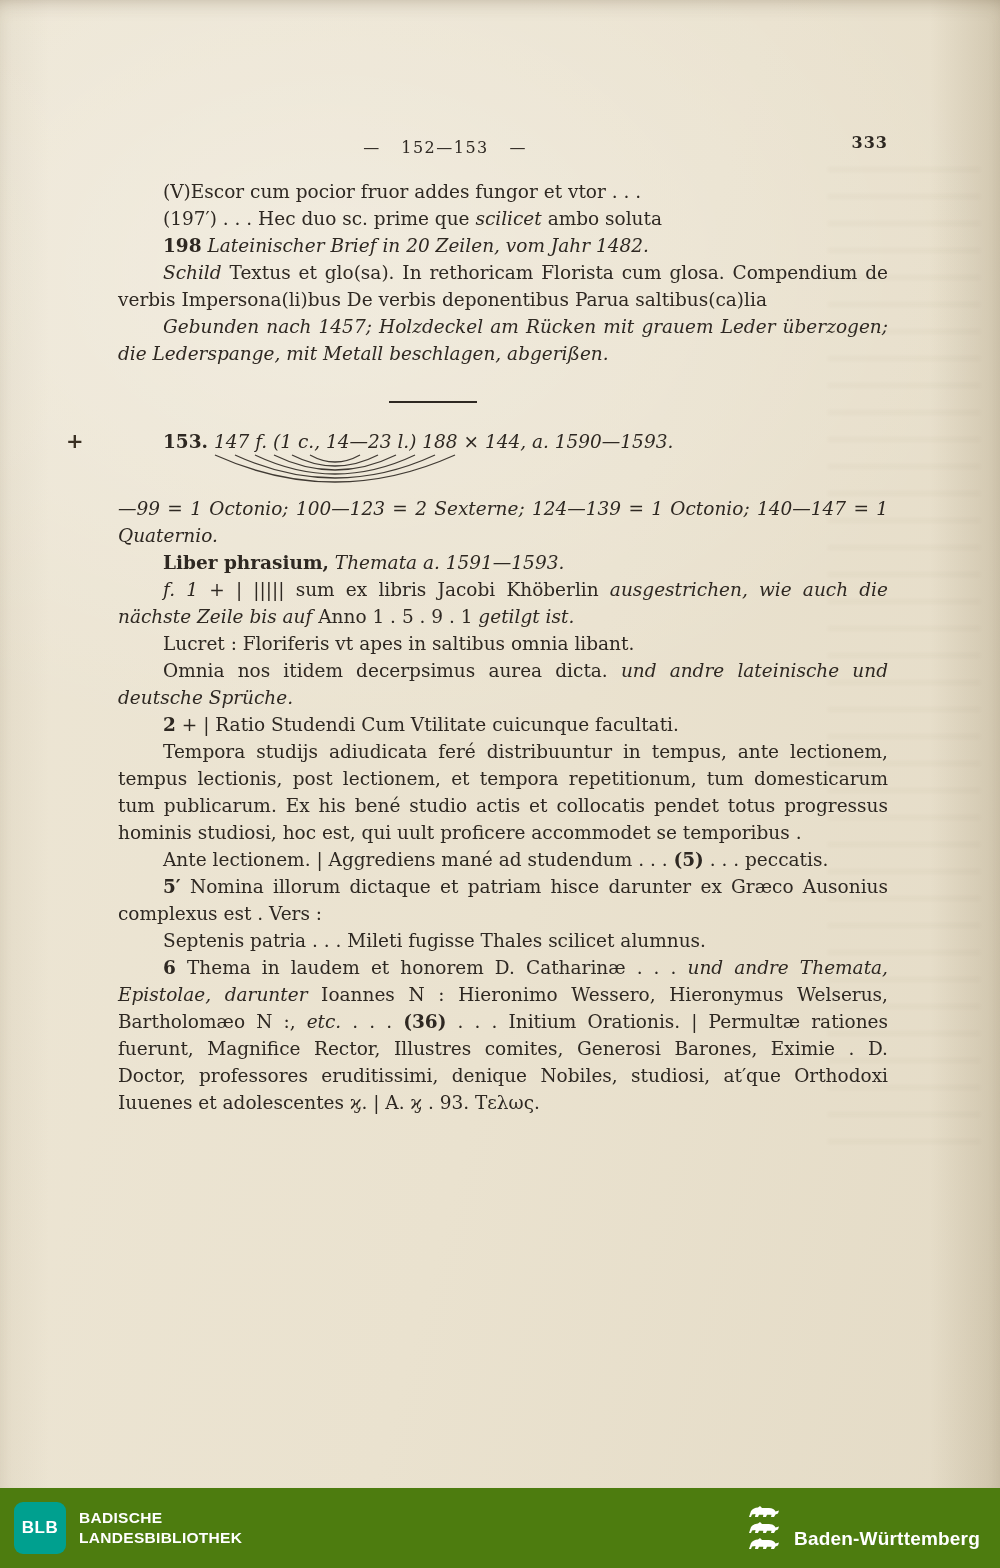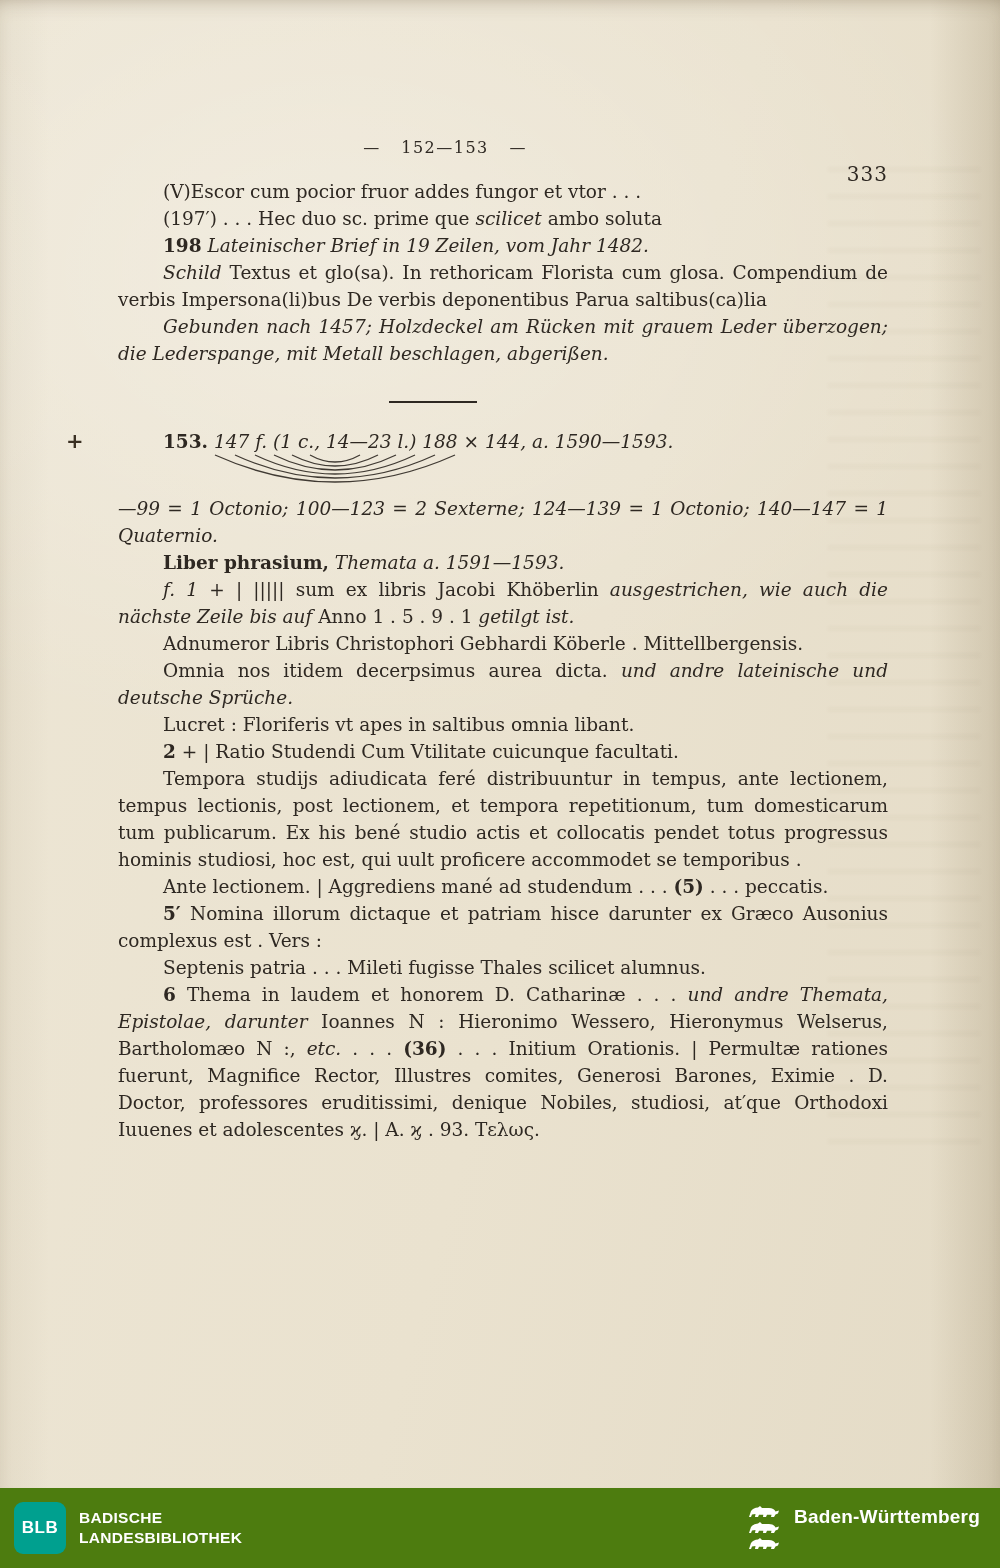--- a/index.html
+++ b/index.html
@@ -28,21 +28,21 @@
   }
   .content{
     position:absolute;left:118px;top:132px;width:770px;
     color:#2e2822;font-size:18.5px;line-height:27px;
   }
   .hdr{position:relative;height:34px;margin-bottom:12px;font-size:16px;}
   .hdr .range{
     position:absolute;left:50%;top:2px;transform:translateX(-50%) translateX(-58px);
     letter-spacing:1.5px;word-spacing:14px;
   }
-  .hdr .pageno{position:absolute;right:0;top:-3px;font-weight:normal;font-size:20px;letter-spacing:1px;margin-top:32px;}
+  .hdr .pageno{position:absolute;right:0;top:-3px;font-weight:bold;font-size:16px;letter-spacing:1px;}
   p.flowp{margin:0;text-align:justify;}
   p.ind{text-indent:45px;}
   p.noind{text-indent:0;}
   p.stretch{text-align-last:justify;}
   .it{font-style:italic;}
   .bd{font-weight:bold;}
   .rule-wrap{margin:16px 0 18px;text-align:center;}
   .rule{display:inline-block;width:88px;height:2px;background:#2e2822;transform:translateX(-70px);}
   .arcs{position:relative;height:36px;margin:-2px 0 6px;}
   .arcs svg{position:absolute;left:0;top:0;}
@@ -56,61 +56,60 @@
     padding:0 20px 0 14px;box-sizing:border-box;color:#fff;
     font-family:"Liberation Sans","DejaVu Sans",sans-serif;
   }
   .f-left{display:flex;align-items:center;gap:13px;}
   .blb-logo{
     width:52px;height:52px;border-radius:9px;background:#00A08F;
     display:flex;align-items:center;justify-content:center;
     font-weight:bold;font-size:17px;letter-spacing:.5px;color:#fff;
   }
   .lib-name{font-weight:bold;font-size:15.5px;line-height:1.3;letter-spacing:.3px;}
-  .f-right{display:flex;align-items:flex-start;gap:12px;}
+  .f-right{display:flex;align-items:flex-end;gap:12px;}
   .coat{display:block;}
   .bw-name{font-size:19px;font-weight:bold;letter-spacing:.2px;}
 </style>
 </head>
 <body>
 
 <div class="page">
   <div class="bleed"></div>
   <div class="margin-mark">+</div>
   <div class="content">
     <div class="hdr">
       <span class="range">— 152—153 —</span>
       <span class="pageno">333</span>
     </div>
     <div>
         <p class="flowp ind"><span>(V)Escor cum pocior fruor addes fungor et vtor . . .</span></p>
         <p class="flowp ind"><span>(197′) . . . Hec duo sc. prime que </span><span class="it">scilicet</span><span> ambo soluta</span></p>
-        <p class="flowp ind"><span class="bd">198</span><span> </span><span class="it">Lateinischer Brief in 19 Zeilen, vom Jahr 1482.</span></p>
+        <p class="flowp ind"><span class="bd">198</span><span> </span><span class="it">Lateinischer Brief in 20 Zeilen, vom Jahr 1482.</span></p>
         <p class="flowp ind"><span class="it">Schild</span><span> Textus et glo(sa). In rethoricam Florista cum glosa. Compendium de verbis Impersona(li)bus De verbis deponentibus Parua saltibus(ca)lia</span></p>
         <p class="flowp ind"><span class="it">Gebunden nach 1457; Holzdeckel am Rücken mit grauem Leder überzogen; die Lederspange, mit Metall beschlagen, abgerißen.</span></p>
         <div class="rule-wrap"><div class="rule"></div></div>
         <p class="flowp ind"><span class="bd">153.</span><span> </span><span class="it">147 f. (1 c., 14—23 l.) 188 × 144, a. 1590—1593.</span></p>
         <div class="arcs">
           <svg width="770" height="36" viewBox="0 0 770 36" xmlns="http://www.w3.org/2000/svg">
     <g fill="none" stroke="#2e2822" stroke-width="1.3" opacity="0.9">
       <path d="M97 2 Q217 56 337 2"></path>
       <path d="M117 2 Q217 48 317 2"></path>
       <path d="M137 2 Q217 40 297 2"></path>
       <path d="M156 2 Q217 32 278 2"></path>
       <path d="M174 2 Q217 24 260 2"></path>
       <path d="M192 2 Q217 16 242 2"></path>
     </g>
   </svg>
         </div>
         <p class="flowp noind"><span class="it">—99 = 1 Octonio; 100—123 = 2 Sexterne; 124—139 = 1 Octonio; 140—147 = 1 Quaternio.</span></p>
         <p class="flowp ind"><span class="bd">Liber phrasium,</span><span> </span><span class="it">Themata a. 1591—1593.</span></p>
         <p class="flowp ind"><span class="it">f. 1 + | |||||</span><span> sum ex libris Jacobi Khöberlin </span><span class="it">ausgestrichen, wie auch die nächste Zeile bis auf</span><span> Anno 1 . 5 . 9 . 1 </span><span class="it">getilgt ist.</span></p>
-        <p class="flowp ind"><span>Adnumeror Libris Christophori Gebhardi Köberle . Mittellbergensis.</span></p>
+        <p class="flowp ind"><span>Lucret : Floriferis vt apes in saltibus omnia libant.</span></p>
         <p class="flowp ind"><span>Omnia nos itidem decerpsimus aurea dicta. </span><span class="it">und andre lateinische und deutsche Sprüche.</span></p>
-        <p class="flowp ind"><span>Lucret : Floriferis vt apes in saltibus omnia libant.</span></p>
         <p class="flowp ind"><span class="bd">2</span><span> + | Ratio Studendi Cum Vtilitate cuicunque facultati.</span></p>
         <p class="flowp ind"><span>Tempora studijs adiudicata feré distribuuntur in tempus, ante lectionem, tempus lectionis, post lectionem, et tempora repetitionum, tum domesticarum tum publicarum. Ex his bené studio actis et collocatis pendet totus progressus hominis studiosi, hoc est, qui uult proficere accommodet se temporibus .</span></p>
         <p class="flowp ind"><span>Ante lectionem. | Aggrediens mané ad studendum . . . </span><span class="bd">(5)</span><span> . . . peccatis.</span></p>
         <p class="flowp ind"><span class="bd">5′</span><span> Nomina illorum dictaque et patriam hisce darunter ex Græco Ausonius complexus est . Vers :</span></p>
         <p class="flowp ind"><span>Septenis patria . . . Mileti fugisse Thales scilicet alumnus.</span></p>
         <p class="flowp ind"><span class="bd">6</span><span> Thema in laudem et honorem D. Catharinæ . . . </span><span class="it">und andre Themata, Epistolae, darunter</span><span> Ioannes N : Hieronimo Wessero, Hieronymus Welserus, Bartholomæo N :, </span><span class="it">etc.</span><span> . . . </span><span class="bd">(36)</span><span> . . . Initium Orationis. | Permultæ rationes fuerunt, Magnifice Rector, Illustres comites, Generosi Barones, Eximie . D. Doctor, professores eruditissimi, denique Nobiles, studiosi, at′que Orthodoxi Iuuenes et adolescentes ϗ. | A. ϗ . 93. Τελως.</span></p>
       </div>
   </div>
 </div>
 

